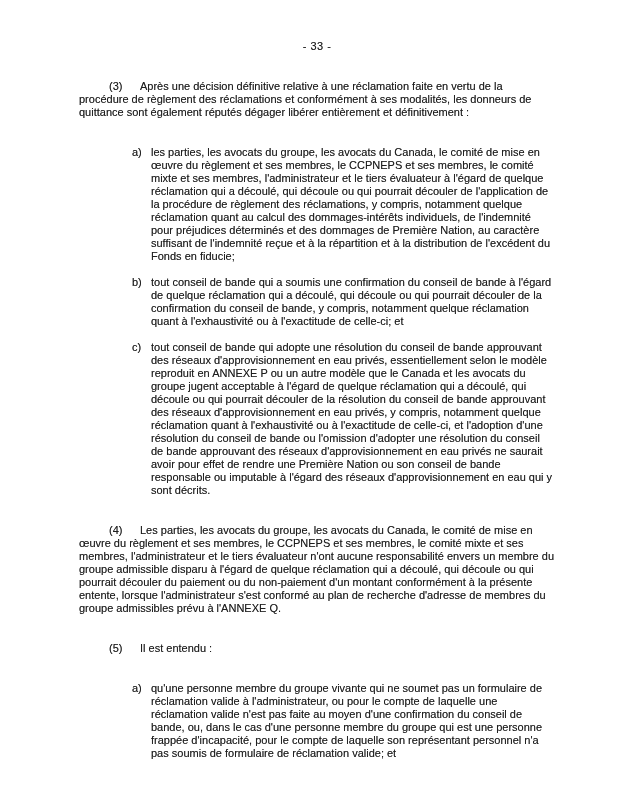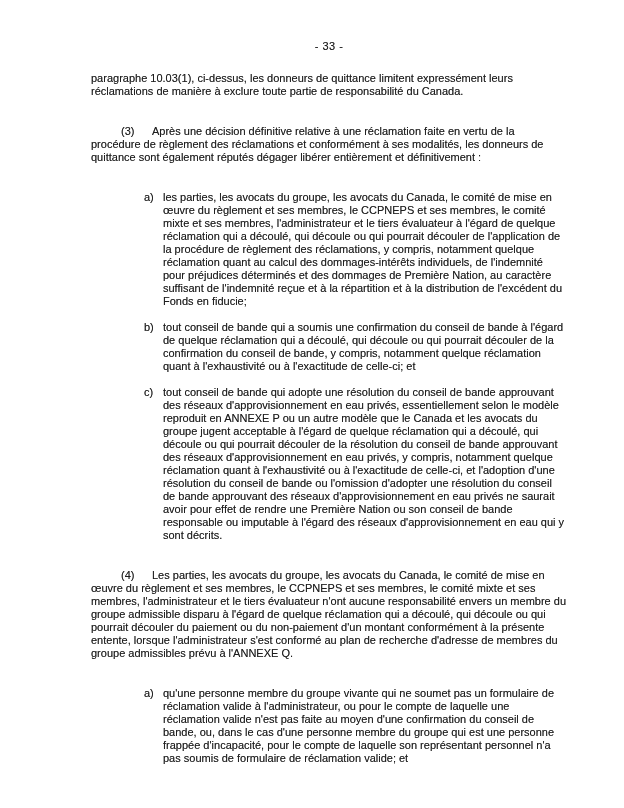--- a/index.html
+++ b/index.html
@@ -16,21 +16,21 @@
     overflow: hidden;
     font-family: "Liberation Sans", "DejaVu Sans", sans-serif;
     font-size: 11px;
     line-height: 13px;
     color: #1e1e1e;
     
     text-shadow: 0 0 0.4px rgba(30,30,30,0.55);
   }
   .content {
     position: absolute;
-    left: 91px;
+    left: 79px;
     top: 40px;
     width: 476px;
   }
   .page-number {
     text-align: center;
     margin: 0 0 19px 0;
     letter-spacing: 0.5px;
   }
   p.body-para {
     margin: 0 0 13px 0;
@@ -59,21 +59,20 @@
   }
 </style>
 </head>
 <body>
 
 <div class="sheet">
   <div class="content">
 
     <div class="page-number">- 33 -</div>
 
-    <p class="body-para">paragraphe 10.03(1), ci-dessus, les donneurs de quittance limitent expressément leurs réclamations de manière à exclure toute partie de responsabilité du Canada.</p>
 
     <p class="numbered">
       <span class="clause-num">(3)</span><span>Après une décision définitive relative à une réclamation faite en vertu de la procédure de règlement des réclamations et conformément à ses modalités, les donneurs de quittance sont également réputés dégager libérer entièrement et définitivement :</span>
     </p>
 
     <div class="list-item">
       <span class="item-label">a)</span>
       <span class="item-text">les parties, les avocats du groupe, les avocats du Canada, le comité de mise en œuvre du règlement et ses membres, le CCPNEPS et ses membres, le comité mixte et ses membres, l'administrateur et le tiers évaluateur à l'égard de quelque réclamation qui a découlé, qui découle ou qui pourrait découler de l'application de la procédure de règlement des réclamations, y compris, notamment quelque réclamation quant au calcul des dommages-intérêts individuels, de l'indemnité pour préjudices déterminés et des dommages de Première Nation, au caractère suffisant de l'indemnité reçue et à la répartition et à la distribution de l'excédent du Fonds en fiducie;</span>
     </div>
 
@@ -84,20 +83,23 @@
 
     <div class="list-item">
       <span class="item-label">c)</span>
       <span class="item-text">tout conseil de bande qui adopte une résolution du conseil de bande approuvant des réseaux d'approvisionnement en eau privés, essentiellement selon le modèle reproduit en ANNEXE P ou un autre modèle que le Canada et les avocats du groupe jugent acceptable à l'égard de quelque réclamation qui a découlé, qui découle ou qui pourrait découler de la résolution du conseil de bande approuvant des réseaux d'approvisionnement en eau privés, y compris, notamment quelque réclamation quant à l'exhaustivité ou à l'exactitude de celle-ci, et l'adoption d'une résolution du conseil de bande ou l'omission d'adopter une résolution du conseil de bande approuvant des réseaux d'approvisionnement en eau privés ne saurait avoir pour effet de rendre une Première Nation ou son conseil de bande responsable ou imputable à l'égard des réseaux d'approvisionnement en eau qui y sont décrits.</span>
     </div>
 
     <p class="numbered">
       <span class="clause-num">(4)</span><span>Les parties, les avocats du groupe, les avocats du Canada, le comité de mise en œuvre du règlement et ses membres, le CCPNEPS et ses membres, le comité mixte et ses membres, l'administrateur et le tiers évaluateur n'ont aucune responsabilité envers un membre du groupe admissible disparu à l'égard de quelque réclamation qui a découlé, qui découle ou qui pourrait découler du paiement ou du non-paiement d'un montant conformément à la présente entente, lorsque l'administrateur s'est conformé au plan de recherche d'adresse de membres du groupe admissibles prévu à l'ANNEXE Q.</span>
     </p>
 
+    <p class="numbered">
+      <span class="clause-num">(5)</span><span>Il est entendu :</span>
+    </p>
 
     <div class="list-item">
       <span class="item-label">a)</span>
       <span class="item-text">qu'une personne membre du groupe vivante qui ne soumet pas un formulaire de réclamation valide à l'administrateur, ou pour le compte de laquelle une réclamation valide n'est pas faite au moyen d'une confirmation du conseil de bande, ou, dans le cas d'une personne membre du groupe qui est une personne frappée d'incapacité, pour le compte de laquelle son représentant personnel n'a pas soumis de formulaire de réclamation valide; et</span>
     </div>
 
   </div>
 </div>
 
 </body></html>

